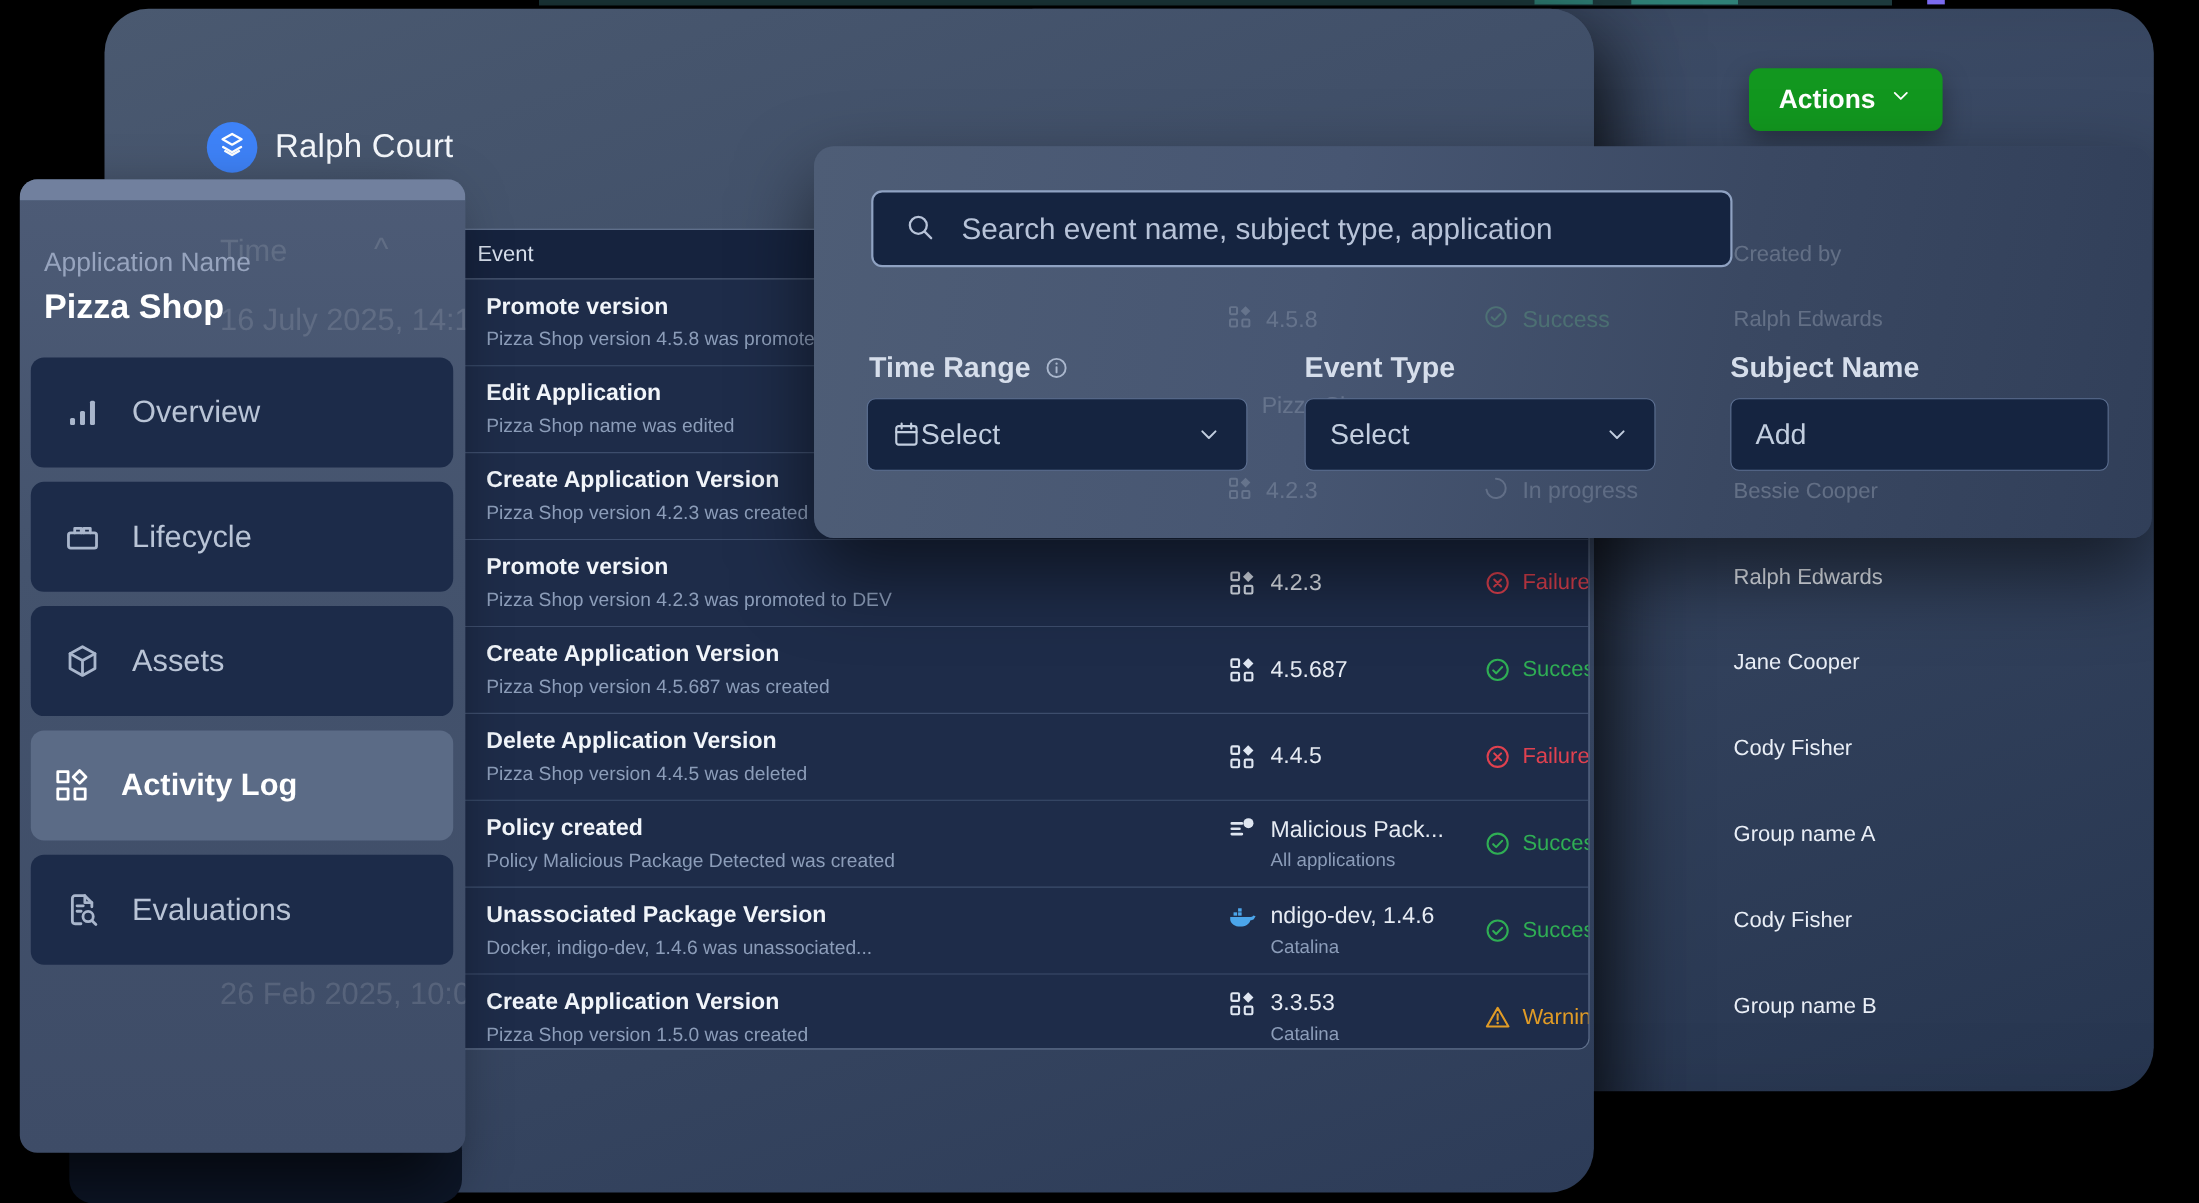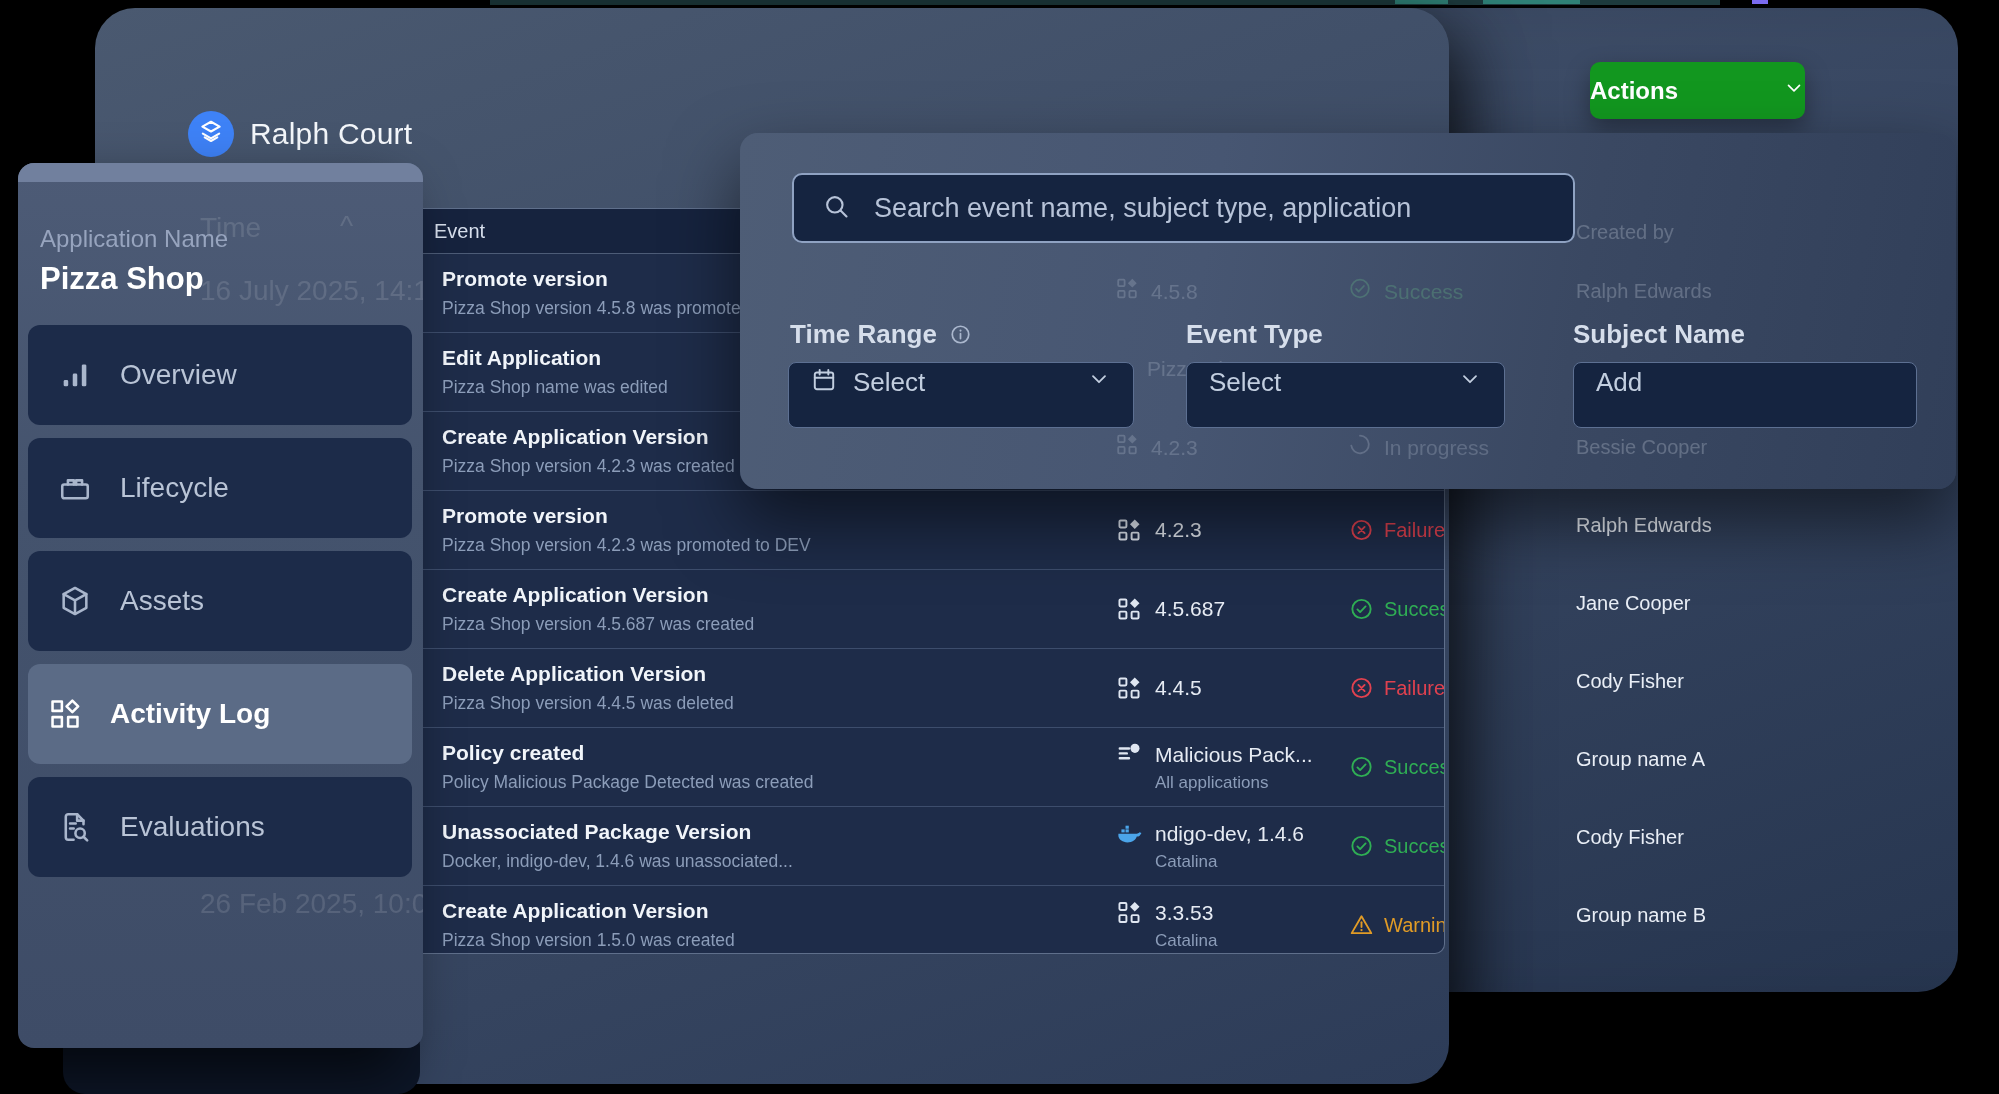--- a/index.html
+++ b/index.html
@@ -40,22 +40,22 @@
   .ev-sub{margin-top:7px;font-size:17.5px;color:#8c9db9;}
   .cell-subject{position:absolute;left:785px;top:50%;transform:translateY(-50%);display:flex;align-items:flex-start;gap:13px;white-space:nowrap;color:#dfe6f1;}
   .subj-text{font-size:21px;color:#e6ebf3;line-height:26px;}
   .subj-sub{margin-top:5px;font-size:17px;color:#8c9db9;}
   .cell-status{position:absolute;left:1018px;top:50%;transform:translateY(-50%);display:flex;align-items:center;gap:10px;font-size:20px;white-space:nowrap;}
   .status-success{color:#2fae54;}
   .status-failure{color:#e0414f;}
   .status-warning{color:#e09b26;}
 
   
-  .actions-btn{position:absolute;left:1590px;top:62px;width:215px;height:57px;border-radius:10px;background:#12971f;
-    color:#fff;display:flex;align-items:center;justify-content:space-between;gap:12px;font-size:24px;font-weight:700;
+  .actions-btn{position:absolute;left:1590px;top:62px;width:176px;height:57px;border-radius:10px;background:#12971f;
+    color:#fff;display:flex;align-items:center;justify-content:center;gap:12px;font-size:24px;font-weight:700;
     box-shadow:0 10px 24px rgba(0,0,0,.35);cursor:pointer;}
 
   
   .footer-card{position:absolute;left:63px;top:1024px;width:357px;height:70px;border-radius:22px;background:#0d1627;}
 
   
   .sidebar{position:absolute;left:18px;top:163px;width:405px;height:885px;border-radius:16px;overflow:hidden;
     background:linear-gradient(180deg,#4d5b76 0%,#44536d 40%,#3e4c67 100%);
     box-shadow:-22px 26px 55px rgba(0,0,0,.62);}
   .sidebar-cap{position:absolute;left:0;top:0;width:100%;height:19px;background:#71809e;}
@@ -78,21 +78,21 @@
   .g.gsucc{color:#6fcf8e;opacity:.26;}
   .g.gprog{color:#c9d3e2;opacity:.24;}
   .g.gcb{font-size:20px;opacity:.25;}
   .search-box{position:absolute;left:52px;top:40px;width:783px;height:70px;border-radius:10px;background:#152440;
     border:2px solid #8fa2c2;display:flex;align-items:center;gap:22px;padding-left:28px;box-sizing:border-box;color:#b7c3d8;z-index:2;}
   .search-box input{flex:1;height:100%;background:transparent;border:none;outline:none;font-size:27px;color:#dfe7f2;
     font-family:"Liberation Sans","DejaVu Sans",sans-serif;}
   .search-box input::placeholder{color:#b7c3d8;opacity:1;}
   .f-label{position:absolute;top:186px;font-size:26px;font-weight:700;color:#d6deeb;display:flex;align-items:center;gap:12px;z-index:2;}
   .f-input{position:absolute;top:229px;height:66px;border-radius:8px;background:#152440;border:1px solid #5d7092;
-    box-sizing:border-box;display:flex;padding:4px 22px;gap:16px;font-size:26px;color:#c2cedf;z-index:2;cursor:pointer;}
+    box-sizing:border-box;display:flex;align-items:center;padding:4px 22px;font-size:26px;color:#c2cedf;z-index:2;cursor:pointer;}
   .f-input .chev{margin-left:auto;color:#c2cedf;}
 </style>
 </head>
 <body>
 
 <div class="stage">
 
   <div class="top-strip">
     <div class="seg s1"></div>
     <div class="seg s2"></div>

